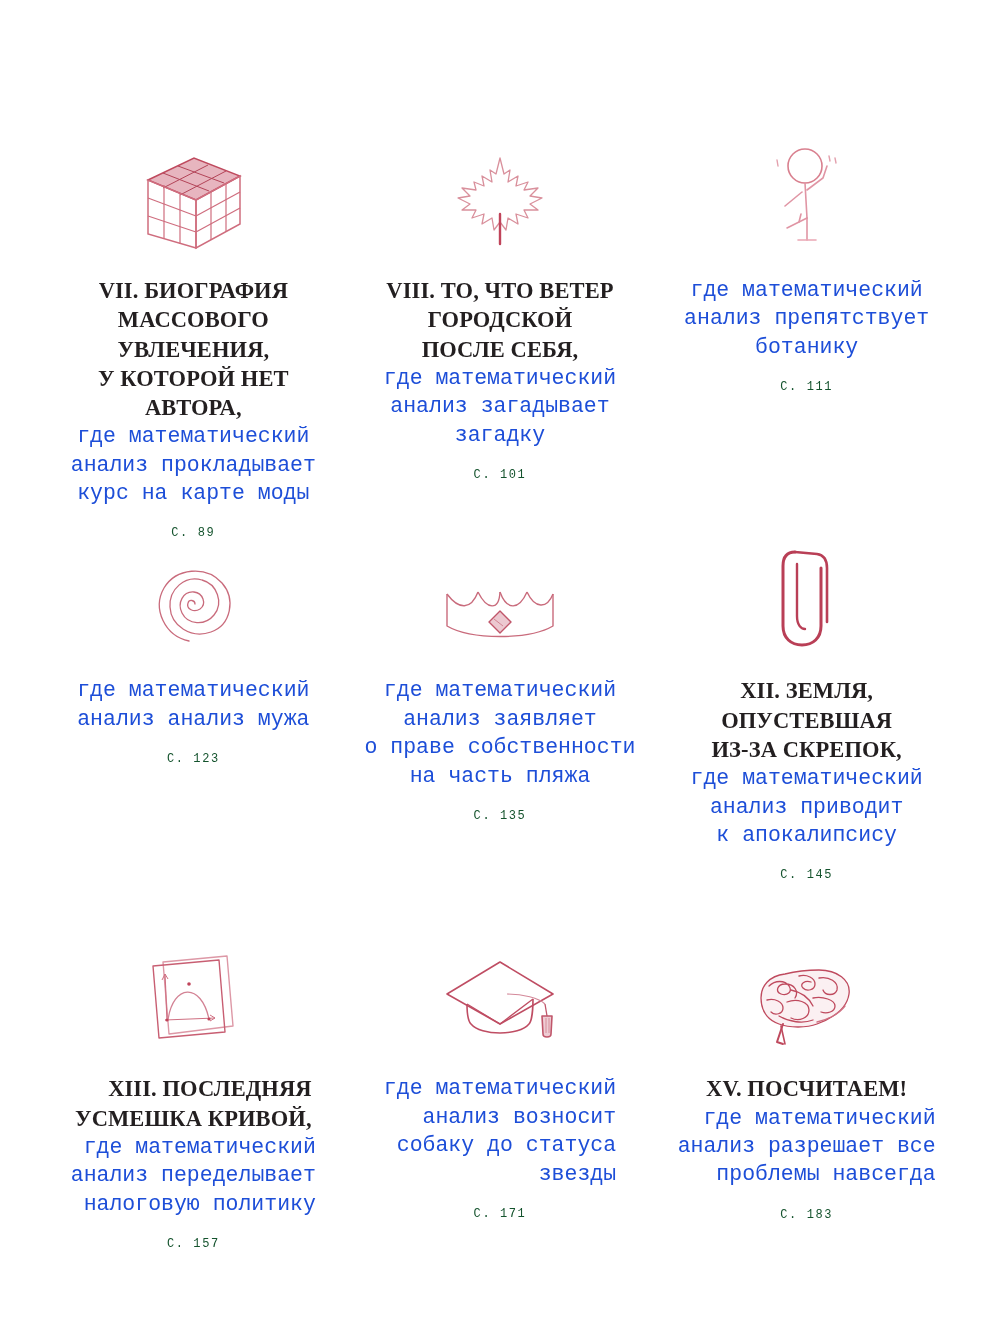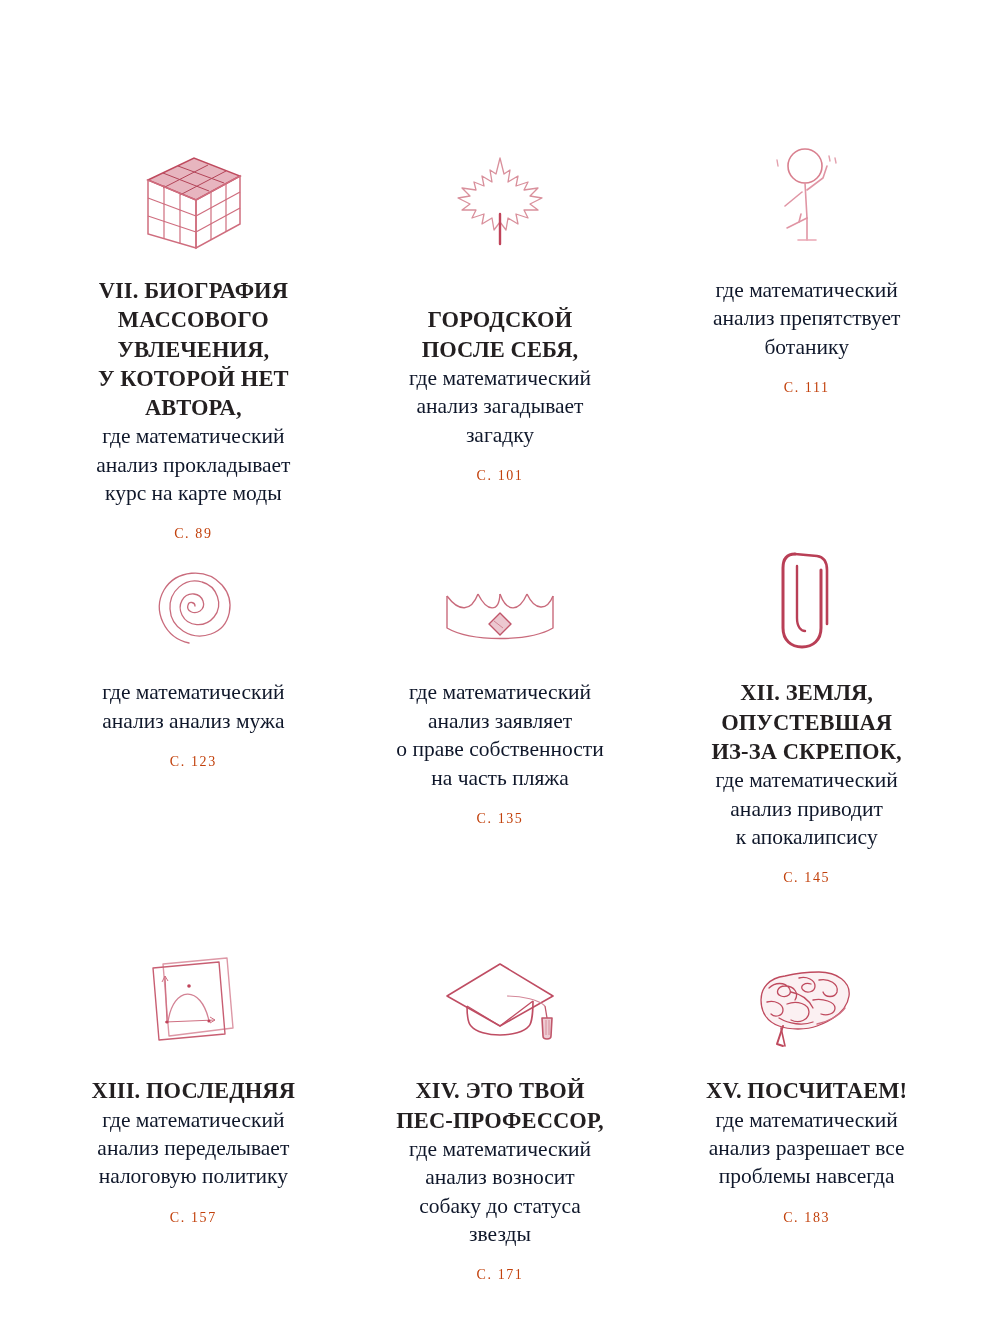--- a/index.html
+++ b/index.html
@@ -40,21 +40,21 @@
     flex-direction: column;
     align-items: center;
     text-align: center;
     padding: 0 14px;
     box-sizing: border-box;
   }
 
   
   .row-1 { min-height: 390px; }
   .row-2 { min-height: 398px; }
-  .row-3 { min-height: 330px; }
+  .row-3 { min-height: 330px; text-align: right; }
 
   .entry-icon {
     height: 112px;
     display: flex;
     align-items: flex-end;
     justify-content: center;
     margin-bottom: 24px;
   }
   .entry-icon svg {
     display: block;
@@ -66,34 +66,34 @@
     font-weight: bold;
     font-size: 22.5px;
     line-height: 1.30;
     letter-spacing: 0.1px;
     color: #231f20;
     margin: 0;
     max-width: 270px;
   }
 
   .entry-subtitle {
-    font-family: Liberation Serif, serif;
+    font-family: Liberation Mono, monospace;
     font-weight: normal;
     font-size: 21.5px;
     line-height: 1.32;
-    color: #0f172a;
+    color: #1d4ed8;
     margin: 0;
     max-width: 280px;
   }
 
   .entry-page {
-    font-family: Liberation Serif, serif;
-    font-size: 14px;
+    font-family: Liberation Mono, monospace;
+    font-size: 12px;
     letter-spacing: 1.6px;
-    color: #c2410c;
+    color: #14532d;
     margin-top: 19px;
   }
 
   
   .wide .entry-title,
   .wide .entry-subtitle { max-width: 300px; }
 </style>
 </head>
 <body>
 
@@ -144,21 +144,21 @@
                    L54 22 L60 18 L58 30 L68 24 L66 34 L78 30 L74 38 L88 36
                    L80 44 L92 46 L80 52 L88 58 L74 58 L78 66 L66 62 L68 72
                    L58 66 L56 78 L50 70
                    L44 78 L42 66 L32 72 L34 62 L22 66 L26 58 L12 58 L20 52
                    L8 46 L20 44 L12 36 L26 38 L24 30 L34 34 L32 24 L42 30
                    L40 18 L46 22 Z"></path>
           <path d="M50 62 L50 92" stroke="#c0445a" stroke-width="2.4" stroke-linecap="round"></path>
         </svg>
       </div>
       <h3 class="entry-title">
-        <br>
+        <span>VIII. ТО, ЧТО ВЕТЕР</span><br>
         <span>ГОРОДСКОЙ</span><br>
         <span>ПОСЛЕ СЕБЯ,</span>
       </h3>
       <p class="entry-subtitle">
         <span>где математический</span><br>
         <span>анализ загадывает</span><br>
         <span>загадку</span>
       </p>
       <div class="entry-page">С. 101</div>
     </div>
@@ -263,20 +263,21 @@
           <path d="M24 24 L21 30 M24 24 L27 29" stroke="#cf7082" stroke-width="1"></path>
           <path d="M74 68 L69 65 M74 68 L69 71" stroke="#cf7082" stroke-width="1"></path>
           <path d="M27 70 C32 34 60 32 68 69" stroke="#d38294" stroke-width="1.3"></path>
           <circle cx="48" cy="34" r="1.8" fill="#c0445a" stroke="none"></circle>
           <circle cx="26" cy="70" r="1.6" fill="#c0445a" stroke="none"></circle>
           <circle cx="68" cy="69" r="1.6" fill="#c0445a" stroke="none"></circle>
         </svg>
       </div>
       <h3 class="entry-title">
         <span>XIII. ПОСЛЕДНЯЯ</span><br>
+        <span>УСМЕШКА КРИВОЙ,</span>
       </h3>
       <p class="entry-subtitle">
         <span>где математический</span><br>
         <span>анализ переделывает</span><br>
         <span>налоговую политику</span>
       </p>
       <div class="entry-page">С. 157</div>
     </div>
 
     <div class="toc-entry row-3">
@@ -284,24 +285,20 @@
         <svg width="118" height="96" viewBox="0 0 118 96" fill="none" stroke="#bf4d63" stroke-width="1.6" stroke-linejoin="round">
           <path d="M59 8 L112 40 L59 70 L6 40 Z"></path>
           <path d="M26 50 C26 50 26 66 30 70 C40 82 78 82 88 70 C92 66 92 45 92 45"></path>
           <path d="M26 50 L59 70 L92 45" stroke-width="1.3"></path>
           <path d="M66 40 C82 40 98 44 104 50" stroke="#d4899a" stroke-width="1.2"></path>
           <path d="M104 50 L106 62" stroke="#c0566a" stroke-width="1.3"></path>
           <path d="M101 62 L111 62 L110 80 C110 84 102 84 102 80 Z" fill="#e0a3b0" fill-opacity="0.55" stroke="#c0566a"></path>
           <path d="M105 64 L105 79 M108 64 L108 79" stroke="#cf7d8c" stroke-width="0.8"></path>
         </svg>
       </div>
-      <h3 class="entry-title">
-        <span>XIV. ЭТО ТВОЙ</span><br>
-        <span>ПЕС-ПРОФЕССОР,</span>
-      </h3>
       <p class="entry-subtitle">
         <span>где математический</span><br>
         <span>анализ возносит</span><br>
         <span>собаку до статуса</span><br>
         <span>звезды</span>
       </p>
       <div class="entry-page">С. 171</div>
     </div>
 
     <div class="toc-entry row-3">

